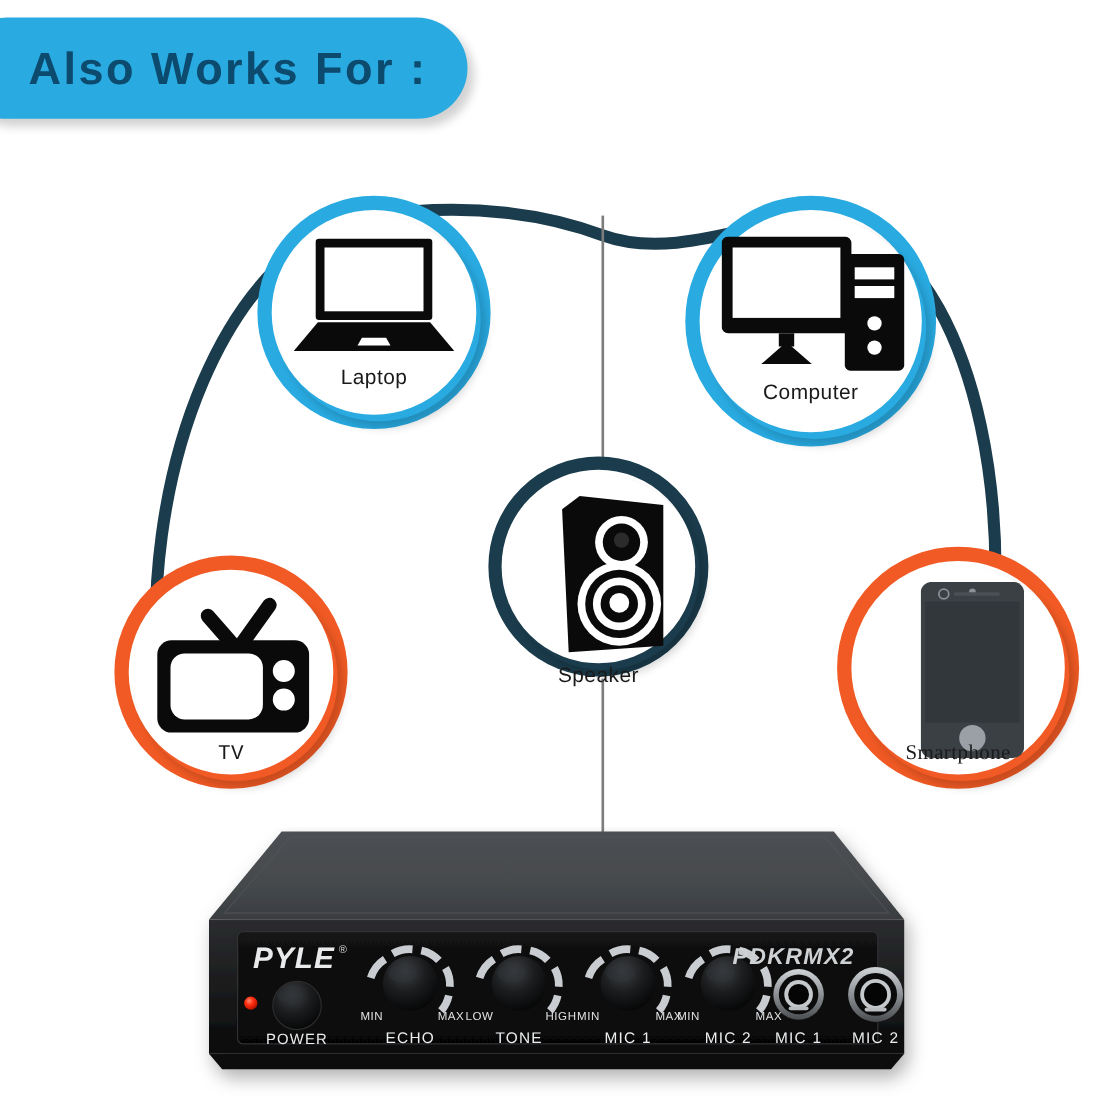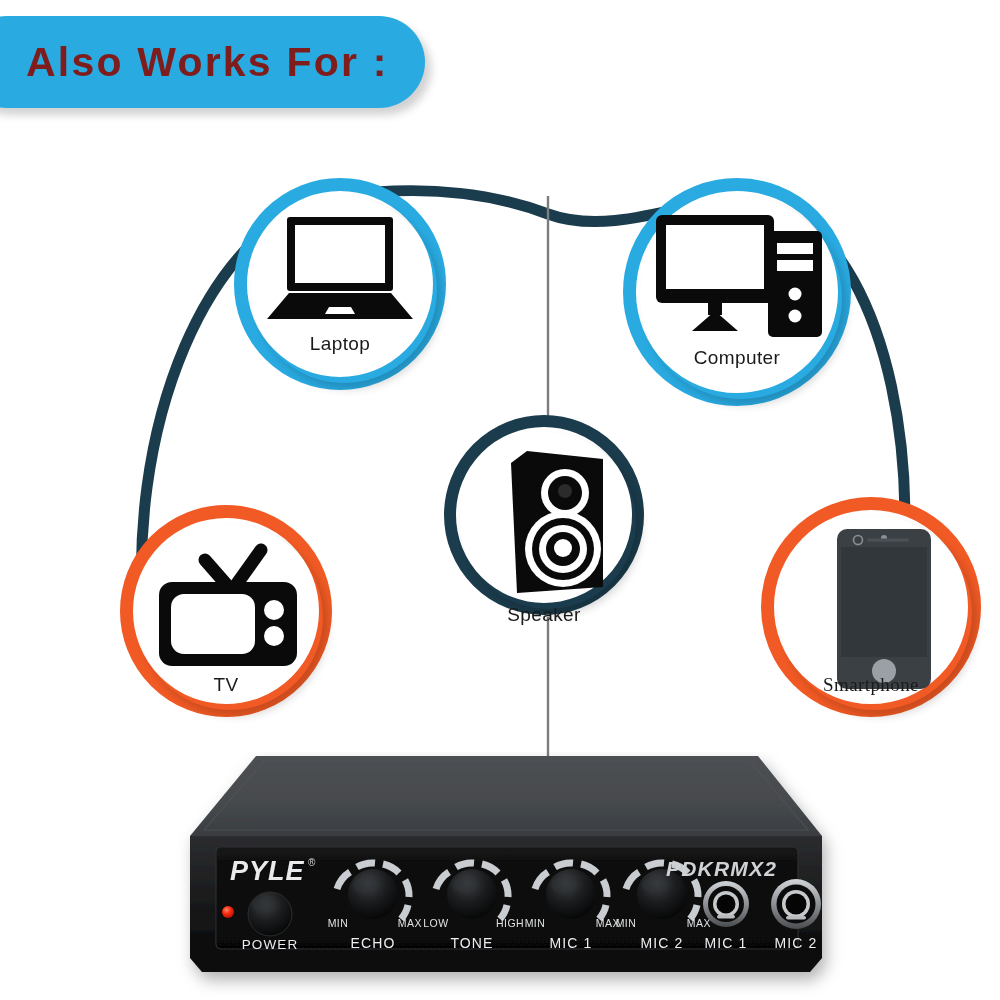--- a/index.html
+++ b/index.html
@@ -23,21 +23,21 @@
     width: 465px; height: 92px;
     background: #29ABE2;
     border-radius: 46px;
     box-shadow: 6px 7px 9px rgba(0,0,0,0.18);
     display: flex;
     align-items: center;
     z-index: 6;
   }
   #banner-text {
     margin-left: 66px;
-    color: #7f1d1d;
+    color: #0c4a6e;
     font-size: 41px;
     font-weight: bold;
     letter-spacing: 2.2px;
     white-space: nowrap;
   }
 
   
   #connectors {
     position: absolute;
     left: 0; top: 0;
@@ -94,23 +94,24 @@
   #node-computer .node-label { left: -29px; top: 156px; }
 
   #node-speaker {
     left: 444px; top: 415px;
     width: 200px; height: 200px;
     border: 12px solid #1B3C4C;
   }
   #node-speaker .node-label { left: -42px; top: 177px; }
 
   #node-tv {
-    left: 120px; top: 505px;
+    left: 104px; top: 505px;
     width: 212px; height: 212px;
     border: 13px solid #F15A24;
+    font-family: Liberation Mono, monospace;
   }
   #node-tv .node-label { left: -37px; top: 156px; }
 
   #node-smartphone {
     left: 761px; top: 497px;
     width: 220px; height: 220px;
     border: 13px solid #F15A24;
   }
   #node-smartphone .node-label { left: -33px; top: 164px; font-family: Liberation Serif, serif; }
 

